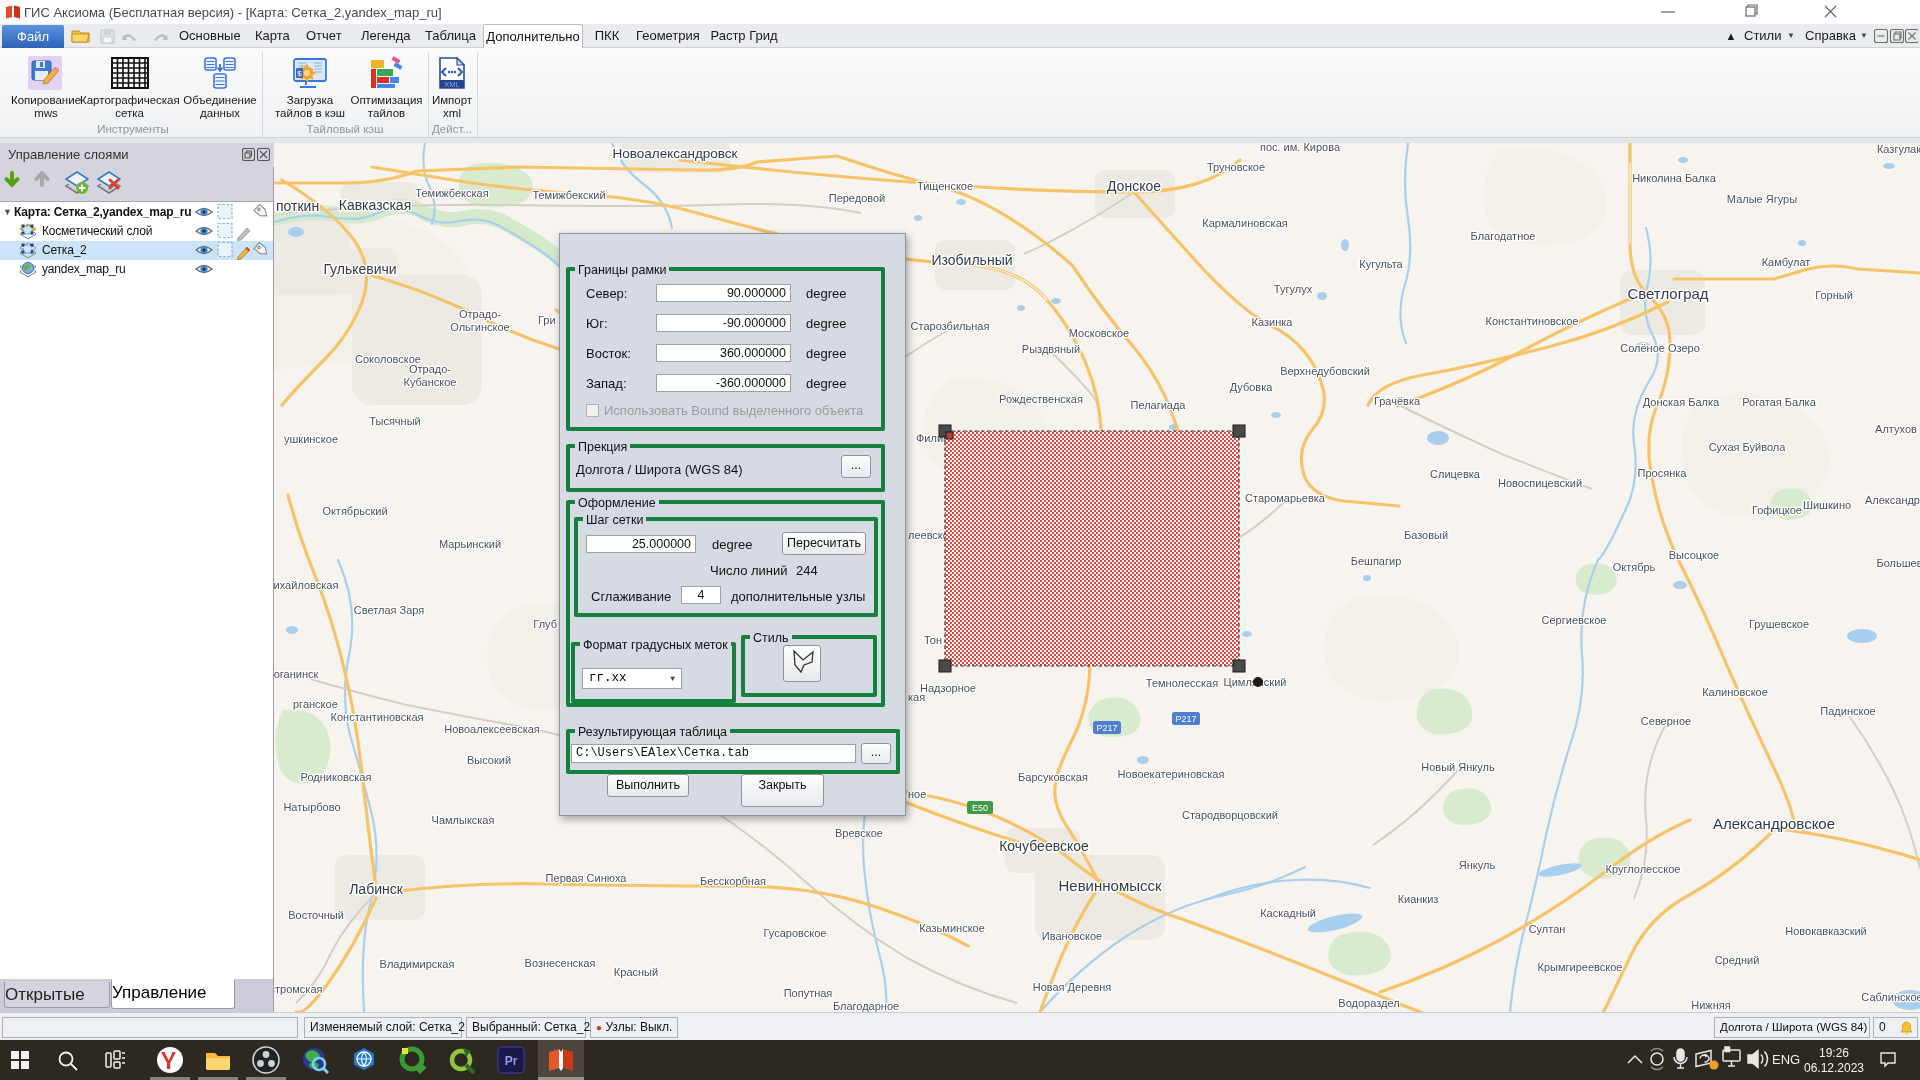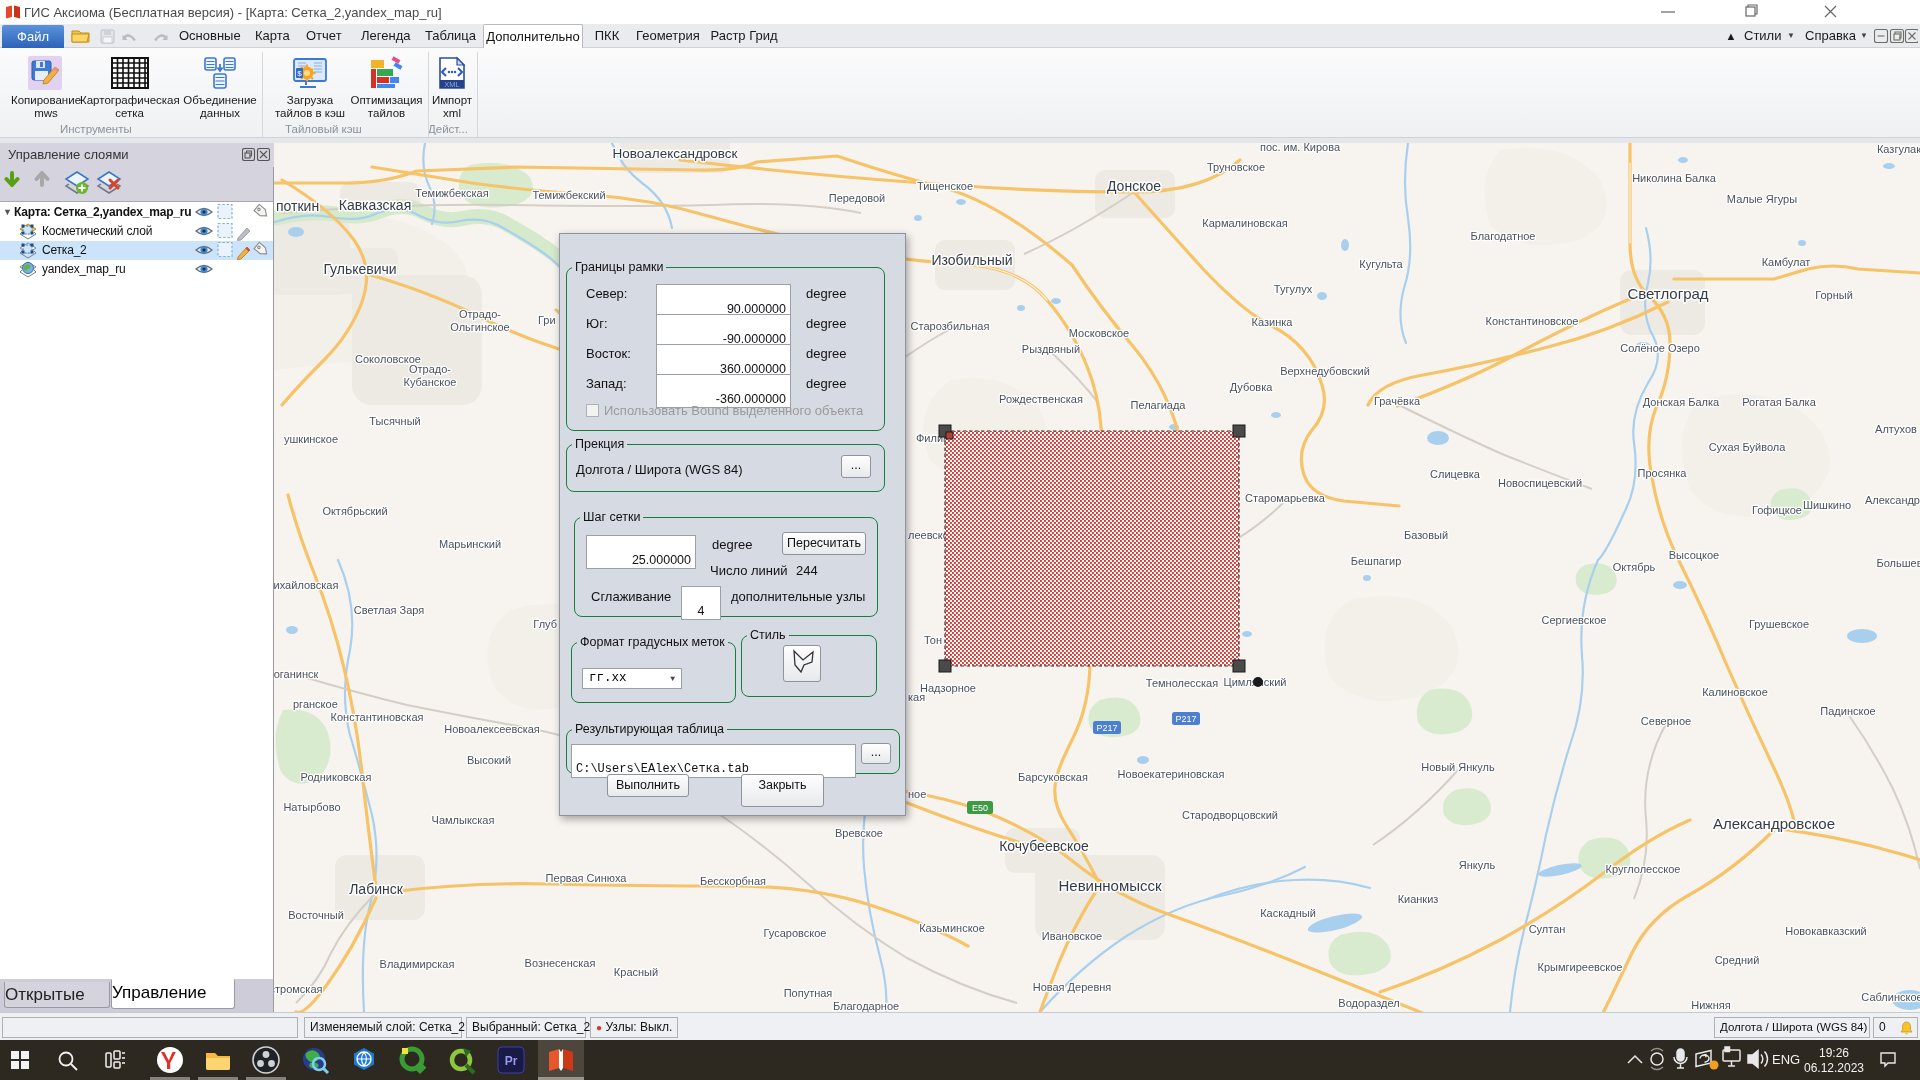--- a/index.html
+++ b/index.html
@@ -8,44 +8,44 @@
 #titlebar{position:absolute;left:0;top:0;width:1920px;height:24px;background:#ffffff;color:#444;font-size:13px}
 #titlebar .ttext{position:absolute;left:24px;top:5px;color:#4a4a4a}
 #menubar{position:absolute;left:0;top:24px;width:1920px;height:24px;background:#e9ebee;border-bottom:1px solid #d0d3d6}
 .mtab{position:absolute;top:0;height:24px;line-height:24px;font-size:13px;color:#1a1a1a;text-align:center}
 #tab-active{position:absolute;left:483px;top:0;width:100px;height:25px;background:#ffffff;border:1px solid #b8bcc0;border-bottom:none;border-radius:2px 2px 0 0;line-height:24px;text-align:center;font-size:13px;color:#111}
 #filebtn{position:absolute;left:2px;top:1px;width:62px;height:23px;background:linear-gradient(#5b93dd,#2d62b8);border-radius:2px 2px 0 0;color:#fff;font-size:13px;text-align:center;line-height:23px}
 #ribbon{position:absolute;left:0;top:48px;width:1920px;height:95px;background:linear-gradient(#fbfbfc,#eef0f2)}
 #ribbon .rsep{position:absolute;top:4px;width:1px;height:86px;background:#d5d8db}
 .ricon{position:absolute;top:8px}
 .rcap{position:absolute;top:46px;font-size:11.5px;color:#1a1a1a;text-align:center;line-height:13px;white-space:pre-line}
-.rgrp{position:absolute;top:75px;font-size:11.5px;color:#8b939c;text-align:left}
+.rgrp{position:absolute;top:75px;font-size:11.5px;color:#8b939c;text-align:center}
 #ribbon-bottom{position:absolute;left:0;top:137px;width:1920px;height:6px;background:#e4e7ea;border-top:1px solid #cfd3d7}
 
 #lpanel{position:absolute;left:0;top:143px;width:274px;height:869px;background:#d5d3de;border-right:1px solid #9a9aa0}
 #lphead{position:absolute;left:0;top:0;width:274px;height:24px;background:#d5d3de;font-size:13px;color:#333;line-height:24px}
 #lptool{position:absolute;left:0;top:24px;width:274px;height:34px}
 #lptree{position:absolute;left:0;top:58px;width:273px;height:820px;background:#ffffff;border-top:1px solid #a8a8b0}
 .trow{position:absolute;left:0;width:273px;height:19px;font-size:12px;color:#111;line-height:19px;letter-spacing:-0.2px}
 #lptabs{position:absolute;left:0;top:836px;width:273px;height:33px;background:#cfccd9}
 .lptab{position:absolute;top:3px;height:26px;font-size:17px;line-height:25px;border:1px solid #9a9aa0;border-radius:0 0 3px 3px;border-top:none}
 
 #statusbar{position:absolute;left:0;top:1012px;width:1920px;height:28px;background:#eef0f3;border-top:1px solid #c8cbce}
 .sbox{position:absolute;top:4px;height:21px;border:1px solid #adb0b4;background:#eef0f3;font-size:12px;line-height:19px;color:#111;padding:0 5px;white-space:nowrap}
 
 #taskbar{position:absolute;left:0;top:1040px;width:1920px;height:40px;background:#2d2921}
 
 #map{position:absolute;left:274px;top:143px;width:1646px;height:869px;background:#f7f4ef;overflow:hidden}
 
 #dlg{position:absolute;left:559px;top:233px;width:347px;height:583px;background:#d6dbe3;border:1px solid #8f949c;box-shadow:2px 3px 8px rgba(0,0,0,.35)}
 #dlgtitle{position:absolute;left:-1px;top:-1px;width:347px;height:27px;background:#3e3e3e;color:#f0f0f0;font-size:13px;line-height:27px}
-.grp{position:absolute;border:1px solid #15803d;border-radius:8px}
+.grp{position:absolute;border:4px solid #15803d;border-radius:2px}
 .grplbl{position:absolute;top:-8px;left:5px;background:#d6dbe3;padding:0 3px;font-size:12.5px;color:#111;line-height:15px}
 .dlbl{position:absolute;font-size:13px;color:#111;white-space:nowrap}
-.dfield{position:absolute;background:#fff;border:1px solid #9aa0a8;font-size:12.5px;color:#111;text-align:right;padding:16px 4px;line-height:16px}
+.dfield{position:absolute;background:#fff;border:1px solid #9aa0a8;font-size:12.5px;color:#111;text-align:right;padding:0 4px;line-height:16px}
 .dbtn{position:absolute;background:linear-gradient(#fefefe,#e7e9ec);border:1px solid #8f949c;border-radius:3px;font-size:12.5px;color:#111;text-align:center}
 </style>
 </head>
 <body>
 <div id="titlebar">
  <svg class="abs" style="left:5px;top:4px" width="16" height="16" viewBox="0 0 16 16">
       <path d="M1 3 L7 1.5 L7 13 L1 14.5 Z" fill="#e8472b"></path>
       <path d="M15 3 L9 1.5 L9 13 L15 14.5 Z" fill="#c93317"></path>
       <path d="M7 1.5 L8 3 L9 1.5 L9 13 L8 14.5 L7 13 Z" fill="#fff"></path>
     </svg>
@@ -612,20 +612,23 @@
  <span class="dlbl" style="left:246px;top:142px">degree</span>
  <div class="abs" style="left:26px;top:170px;width:13px;height:13px;background:#f2f2f2;border:1px solid #b0b0b0"></div>
  <span class="dlbl" style="left:44px;top:169px;color:#9a9a9a">Использовать Bound выделенного объекта</span>
 
  <div class="grp" style="left:6px;top:210px;width:319px;height:48px">
       <span class="grplbl">Прекция</span>
     </div>
  <span class="dlbl" style="left:16px;top:228px">Долгота / Широта (WGS 84)</span>
  <div class="dbtn" style="left:281px;top:221px;width:30px;height:23px;line-height:19px">...</div>
 
+ <div class="grp" style="left:6px;top:266px;width:319px;height:207px">
+      <span class="grplbl">Оформление</span>
+    </div>
  <div class="grp" style="left:14px;top:283px;width:304px;height:100px">
       <span class="grplbl">Шаг сетки</span>
     </div>
  <div class="dfield" style="left:26px;top:301px;width:110px;height:18px">25.000000</div>
  <span class="dlbl" style="left:152px;top:303px">degree</span>
  <div class="dbtn" style="left:222px;top:298px;width:84px;height:23px;line-height:21px">Пересчитать</div>
  <span class="dlbl" style="left:150px;top:329px">Число линий</span>
  <span class="dlbl" style="left:236px;top:329px">244</span>
  <span class="dlbl" style="left:31px;top:355px">Сглаживание</span>
  <div class="dfield" style="left:121px;top:352px;width:40px;height:18px;text-align:center">4</div>

